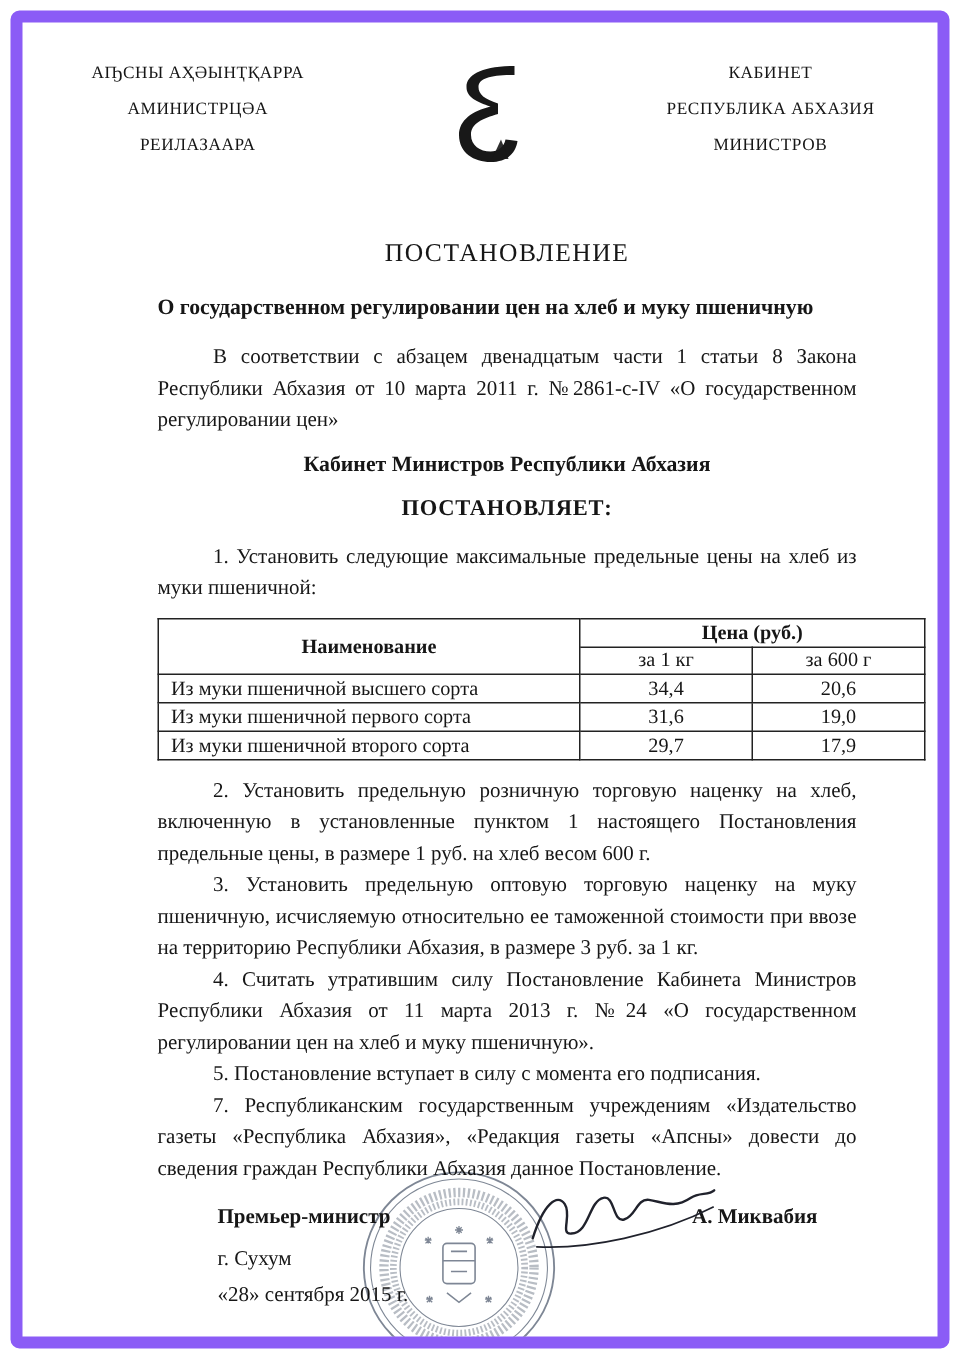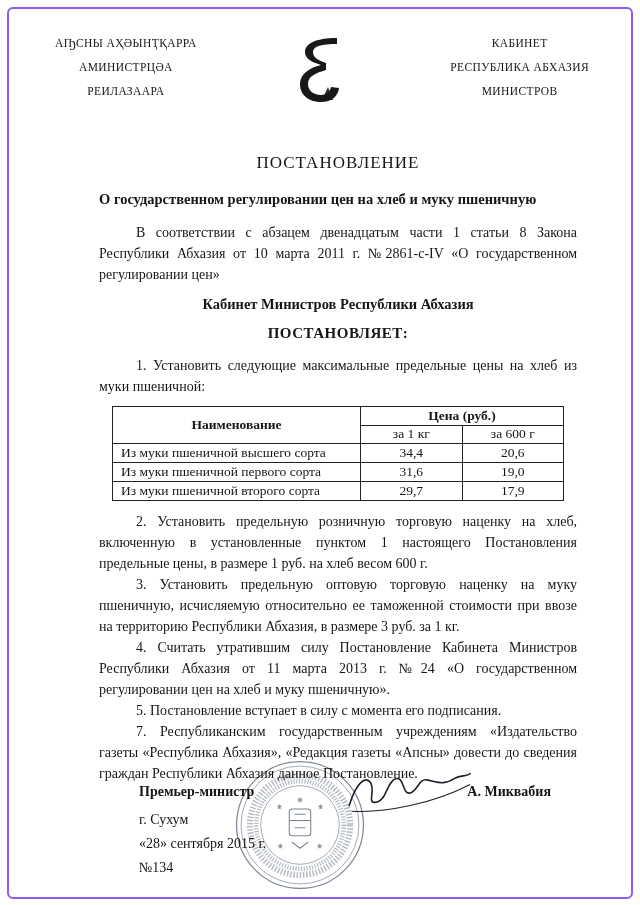--- a/index.html
+++ b/index.html
@@ -6,21 +6,21 @@
   html, body { margin: 0; padding: 0; background: #ffffff; }
   body {
     width: 640px; height: 905px; overflow: hidden;
     font-family: "Liberation Serif", "DejaVu Serif", serif;
     color: #161616;
   }
   .scan {
     position: relative;
     margin: 7px 6px 0 7px;
     width: 626px; height: 892px;
-    border: 2px solid #8b5cf6;
+    border: 8px solid #8b5cf6;
     border-radius: 6px;
     padding: 22px 54px 0 90px;
     font-size: 14px;
     overflow: hidden;
     background: #ffffff;
   }
   .doc-header {
     display: flex; justify-content: space-between;
     margin-left: -44px; margin-right: -12px;
   }
@@ -37,29 +37,29 @@
     margin: 18px 0 0; 
     font-size: 14.5px; font-weight: bold;
   }
   .para { margin: 0; text-align: justify; text-indent: 37px; line-height: 21px; }
   .preamble { margin-top: 14px; }
   .issuer { margin: 11px 0 4px; text-align: center; font-weight: bold; font-size: 14.5px; }
   .resolves { margin: 12px 0 0; text-align: center; font-weight: bold; font-size: 15px; letter-spacing: 0.5px; }
   .clause-1 { margin-top: 13px; }
   table.price-table {
     border-collapse: collapse; margin: 9px auto 0;
-    width: 452px; font-size: 13.5px;
+    width: 512px; font-size: 13.5px;
   }
   .price-table th, .price-table td { border: 1px solid #222; }
   .price-table th { font-weight: bold; text-align: center; padding: 1px 6px; }
   .price-table th.sub { font-weight: normal; padding: 0 6px 1px; }
   .price-table td.tname { text-align: left; padding: 1px 8px 1px 8px; }
   .price-table td.tnum { text-align: center; padding: 1px 6px; }
   .clauses { margin-top: 10px; }
-  .footer { position: relative; }
+  .footer { position: relative; margin-top: 14px; }
   .sign-line { display: flex; padding: 0 26px 0 40px; font-weight: bold; }
   .sig-name { margin-left: auto; }
   .meta { margin-top: 10px; padding-left: 40px; }
   .meta > div { margin-bottom: 5px; line-height: 19px; }
   .stamp {
     position: absolute; left: 134px; top: -26px;
     mix-blend-mode: multiply; opacity: 0.95;
   }
   .handsig { position: absolute; left: 245px; top: -16px; transform: rotate(-7deg); }
 </style>
@@ -139,21 +139,20 @@
   </div>
 
   <div class="footer">
     <div class="sign-line">
       <span>Премьер-министр</span>
       <span class="sig-name">А. Миквабия</span>
     </div>
     <div class="meta">
       <div>г. Сухум</div>
       <div>«28» сентября 2015 г.</div>
-      <div>№134</div>
     </div>
 
     <div class="stamp">
       <svg width="134" height="134" viewBox="0 0 150 150">
         <g fill="none" stroke="#77808f" stroke-width="1.4">
           <circle cx="75" cy="75" r="71"></circle>
           <circle cx="75" cy="75" r="66" stroke-width="0.8"></circle>
           <circle cx="75" cy="75" r="44" stroke-width="0.8"></circle>
         </g>
         <g fill="none" stroke="#77808f" opacity="0.55">

